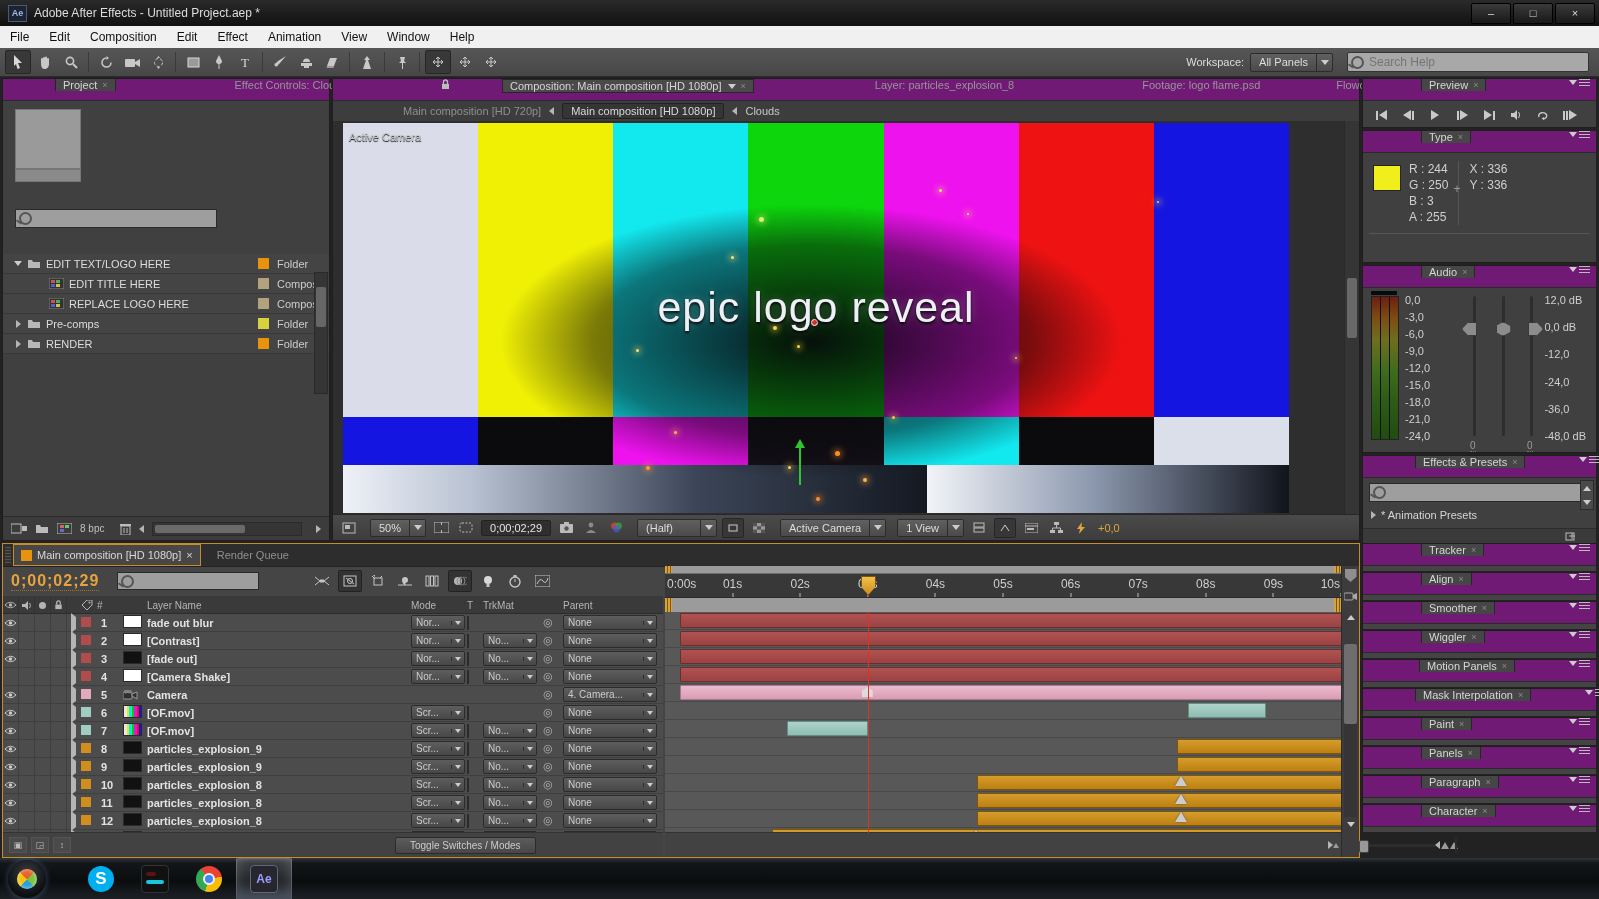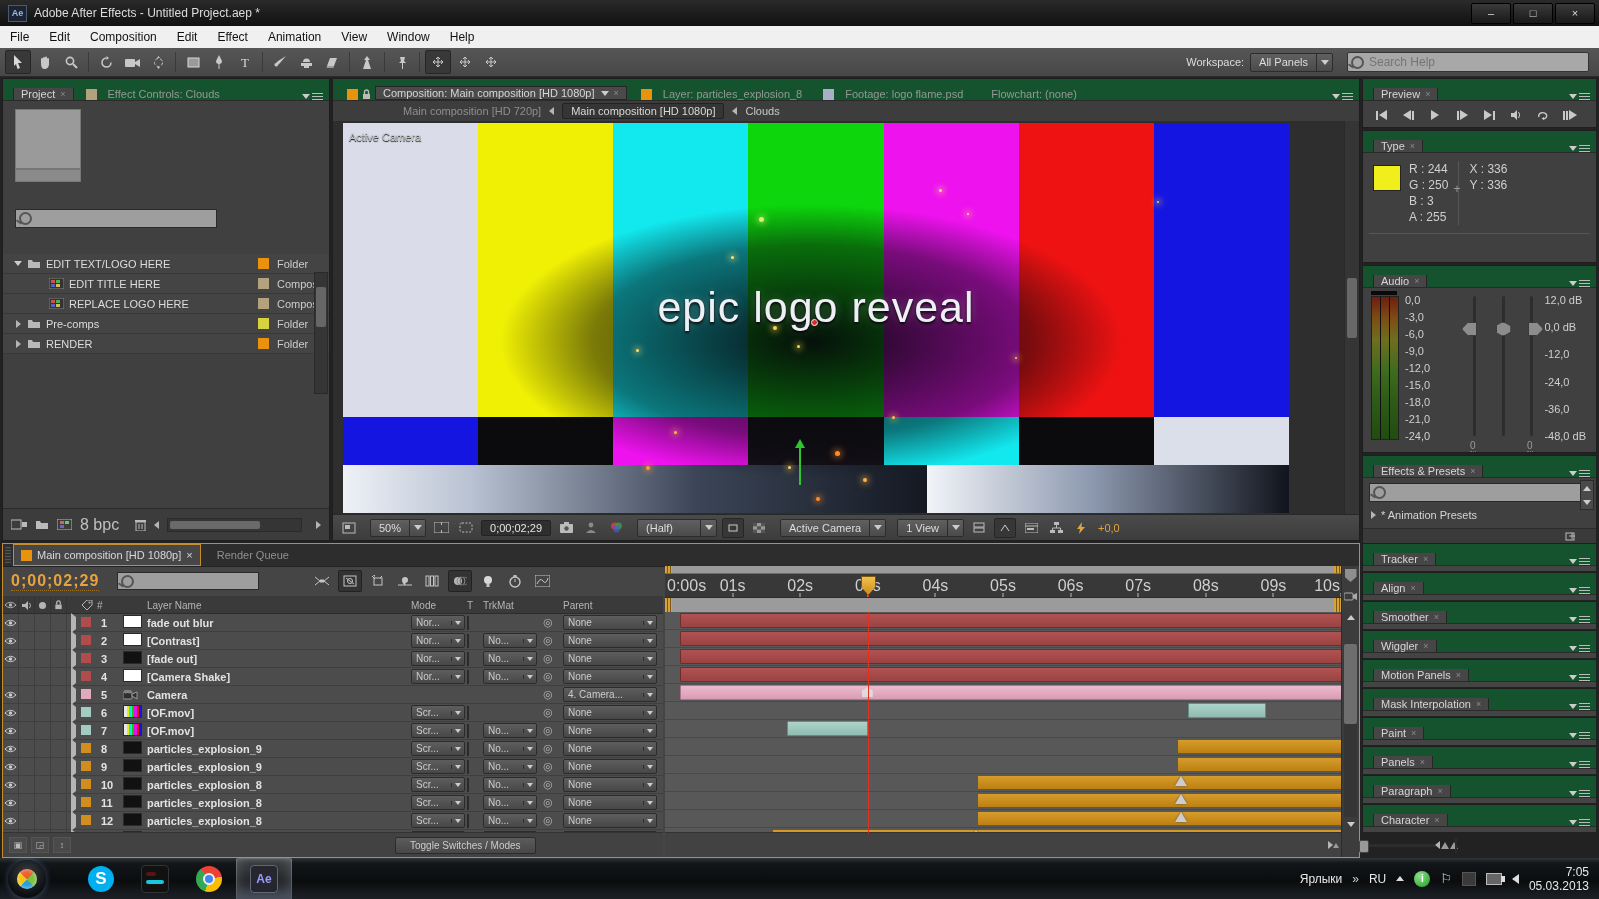--- a/index.html
+++ b/index.html
@@ -34,21 +34,21 @@
   .ddbox .arr{border-left:1px solid #2c2c2c;width:15px;height:100%;display:flex;align-items:center;justify-content:center;}
   .tri-d{width:0;height:0;border-left:4px solid transparent;border-right:4px solid transparent;border-top:5px solid #ccc;}
   .tri-r{width:0;height:0;border-top:4px solid transparent;border-bottom:4px solid transparent;border-left:5px solid #b5b5b5;}
   .searchbox{display:flex;align-items:center;background:#a8a8a8;border:1px solid #333;height:18px;
     border-radius:2px;margin:0 10px 0 14px;width:240px;}
   .searchbox input{background:transparent;border:none;outline:none;font-size:12px;color:#222;width:100%;
     font-family:"Liberation Sans",sans-serif;}
 
   
   .panel{position:absolute;background:#404040;border:1px solid #1e1e1e;box-sizing:border-box;}
-  .tabbar{display:flex;align-items:flex-end;background:#14532d;height:21px;border-bottom:1px solid #2a2a2a;position:relative;}
+  .tabbar{display:flex;align-items:flex-start;background:#701a75;height:21px;border-bottom:1px solid #2a2a2a;position:relative;gap:48px;}
   .grip{width:6px;background:repeating-linear-gradient(0deg,#555 0 1px,#333 1px 3px);margin:3px 2px;}
   .tab{display:flex;align-items:center;padding:0 7px;color:#969696;font-size:11px;white-space:nowrap;}
   .tab.active{background:#464646;color:#d6d6d6;border-right:1px solid #262626;border-left:1px solid #262626;}
   .tab .x{margin-left:5px;color:#8a8a8a;font-size:9px;}
   .pmenu{margin-left:auto;display:flex;align-items:center;gap:2px;padding:0 6px;}
   .pmenu .bars{width:11px;height:7px;background:repeating-linear-gradient(0deg,#bbb 0 1px,transparent 1px 3px);}
   .swatchsq{width:11px;height:11px;margin:0 4px;display:inline-block;}
 
   
   #project{left:2px;top:78px;width:328px;height:463px;}
@@ -57,22 +57,22 @@
   .pj-search{position:absolute;left:12px;top:130px;width:200px;height:17px;background:#9e9e9e;border:1px solid #2a2a2a;
     display:flex;align-items:center;}
   .pj-head{position:absolute;left:0;top:157px;width:100%;height:17px;background:#3a3a3a;border-top:1px solid #2c2c2c;
     border-bottom:1px solid #2c2c2c;display:flex;align-items:center;color:#b8b8b8;font-size:10px;}
   .pj-rows{position:absolute;left:0;top:175px;width:100%;}
   .pj-row{height:19px;display:flex;align-items:center;border-bottom:1px solid #383838;background:#444;color:#ddd;
     font-size:11px;}
   .pj-row .nm{white-space:nowrap;overflow:hidden;}
   .pj-row .sw{width:11px;height:11px;margin-left:auto;flex:none;}
   .pj-row .ty{width:52px;flex:none;padding-left:8px;color:#ccc;}
-  .pj-foot{position:absolute;left:0;bottom:0;width:100%;height:32px;background:#3c3c3c;border-top:1px solid #2a2a2a;
-    display:flex;align-items:center;color:#c0c0c0;font-size:16px;gap:8px;padding-left:8px;box-sizing:border-box;}
+  .pj-foot{position:absolute;left:0;bottom:0;width:100%;height:24px;background:#3c3c3c;border-top:1px solid #2a2a2a;
+    display:flex;align-items:center;color:#c0c0c0;font-size:10px;gap:8px;padding-left:8px;box-sizing:border-box;}
   .hscroll{height:12px;background:#353535;border:1px solid #2a2a2a;display:flex;align-items:center;flex:1;margin-right:6px;}
   .hthumb{height:8px;background:#6a6a6a;border-radius:2px;}
   .vsb{position:absolute;right:1px;top:193px;width:12px;height:120px;background:#353535;border:1px solid #2a2a2a;}
   .vsb .th{position:absolute;left:1px;right:1px;top:14px;height:40px;background:#666;border-radius:2px;}
 
   
   #comp{left:332px;top:78px;width:1028px;height:463px;}
   .crumbbar{height:20px;background:#3d3d3d;border-bottom:1px solid #2a2a2a;display:flex;align-items:center;
     color:#8f8f8f;font-size:11px;gap:8px;padding-left:70px;}
   .crumb-cur{background:#353535;border:1px solid #222;color:#d8d8d8;padding:1px 8px;border-radius:2px;}
@@ -165,21 +165,21 @@
   .thumb{width:17px;height:11px;border:1px solid #2a2a2a;display:inline-block;}
   .dd-s{display:flex;align-items:center;height:13px;background:linear-gradient(#5e5e5e,#474747);
     border:1px solid #2b2b2b;border-radius:2px;color:#ccc;font-size:10px;width:52px;}
   .dd-s .t{flex:1;padding-left:4px;white-space:nowrap;overflow:hidden;}
   .dd-s .a{width:12px;border-left:1px solid #2b2b2b;display:flex;justify-content:center;}
   .tchk{width:9px;height:9px;border:1px solid #2b2b2b;background:#555;}
   .pwhip{color:#bbb;font-size:11px;}
   #tl-right{position:absolute;left:662px;top:22px;right:18px;bottom:0;}
   .rstrip{height:7px;background:#9b9b9b;border-bottom:1px solid #6e6e6e;position:relative;}
   .wabracket{position:absolute;top:0;width:7px;height:100%;background:repeating-linear-gradient(90deg,#d8a23a 0 2px,#7a5a14 2px 3px);}
-  .rlabels{height:23px;background:#383838;position:relative;border-bottom:1px solid #2c2c2c;color:#cfcfcf;font-size:16px;}
+  .rlabels{height:23px;background:#383838;position:relative;border-bottom:1px solid #2c2c2c;color:#cfcfcf;font-size:12px;}
   .tick{position:absolute;top:3px;transform:translateX(-50%);}
   .tickmark{position:absolute;bottom:0;width:1px;height:4px;background:#bbb;transform:translateX(-50%);}
   .wstrip{height:15px;background:#9b9b9b;border-bottom:1px solid #555;position:relative;}
   #lanes{position:absolute;left:0;right:0;top:46px;bottom:24px;background:#515151;overflow:hidden;}
   .lane{height:17px;background:#585858;border-bottom:1px solid #494949;position:relative;}
   .tbar{position:absolute;top:1px;bottom:1px;border-radius:1px;}
   .bar-red{background:linear-gradient(#b05252,#9c4242);border:1px solid #6e2d2d;}
   .bar-pink{background:linear-gradient(#ecbacd,#d99cb4);border:1px solid #a6778c;}
   .bar-teal{background:linear-gradient(#aed3c9,#8fbcb1);border:1px solid #5f8f85;}
   .bar-orange{background:linear-gradient(#d69d2b,#bd7f12);border:1px solid #7e5408;}
@@ -1842,29 +1842,14 @@
       </div>
     <div class="task-ic">
         <div class="ic-media"></div>
       </div>
     <div class="task-ic">
         <div class="ic-chrome"></div>
       </div>
     <div class="task-ic active">
         <div class="ic-ae">Ae</div>
       </div>
-    <div class="tray">
-      <span>Ярлыки</span>
-      <span class="dim">»</span>
-      <span>RU</span>
-      <span class="tri-u" style="border-bottom-color:#ddd;"></span>
-      <span class="greeni">i</span>
-      <span class="trayflag">⚐</span>
-      <span class="hiddenbox"></span>
-      <span class="neticon"></span>
-      <span class="spk"></span>
-      <span class="clock">
-        <span>7:05</span><br>
-        <span>05.03.2013</span>
-      </span>
-    </div>
   </div>
 </div>
 
 </body></html>

